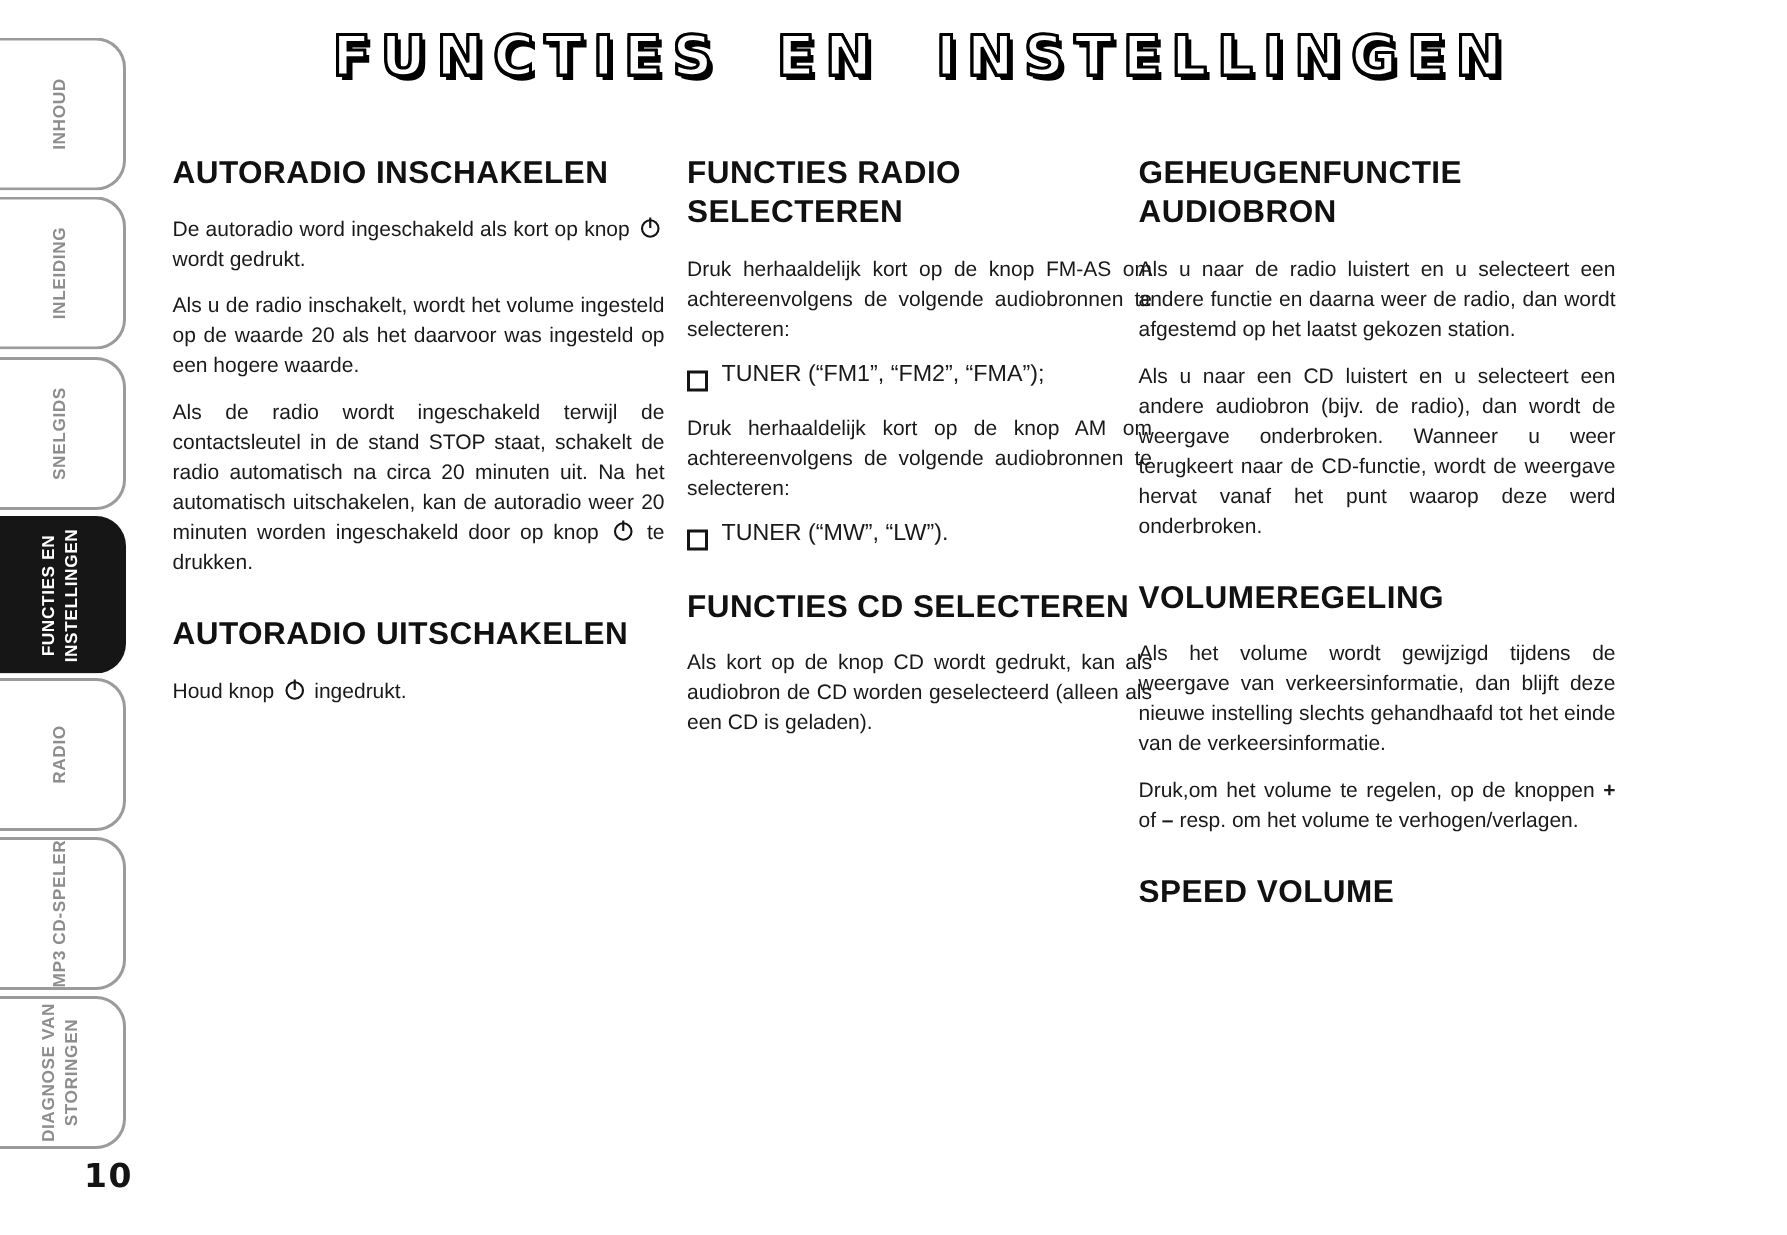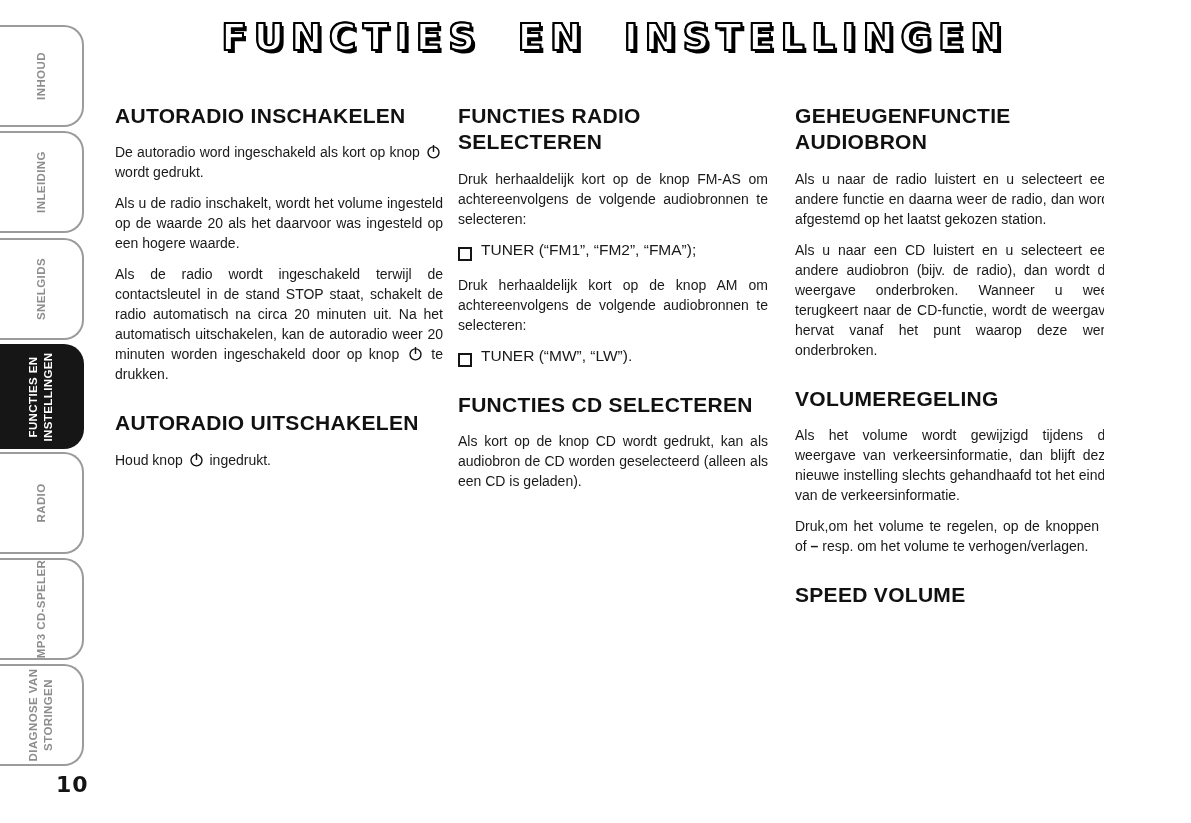--- a/index.html
+++ b/index.html
@@ -94,21 +94,21 @@
   }
 
   
   .col {
     position: absolute;
     top: 103px;
     color: #191919;
   }
   .col.c1 { left: 115px; width: 328px; }
   .col.c2 { left: 458px; width: 310px; }
-  .col.c3 { left: 795px; width: 318px; }
+  .col.c3 { left: 759px; width: 318px; }
 
   .heading {
     font-size: 21px;
     font-weight: bold;
     color: #111111;
     letter-spacing: 0.3px;
     margin: 0 0 13px 0;
     line-height: 1.25;
     white-space: pre-line;
   }

